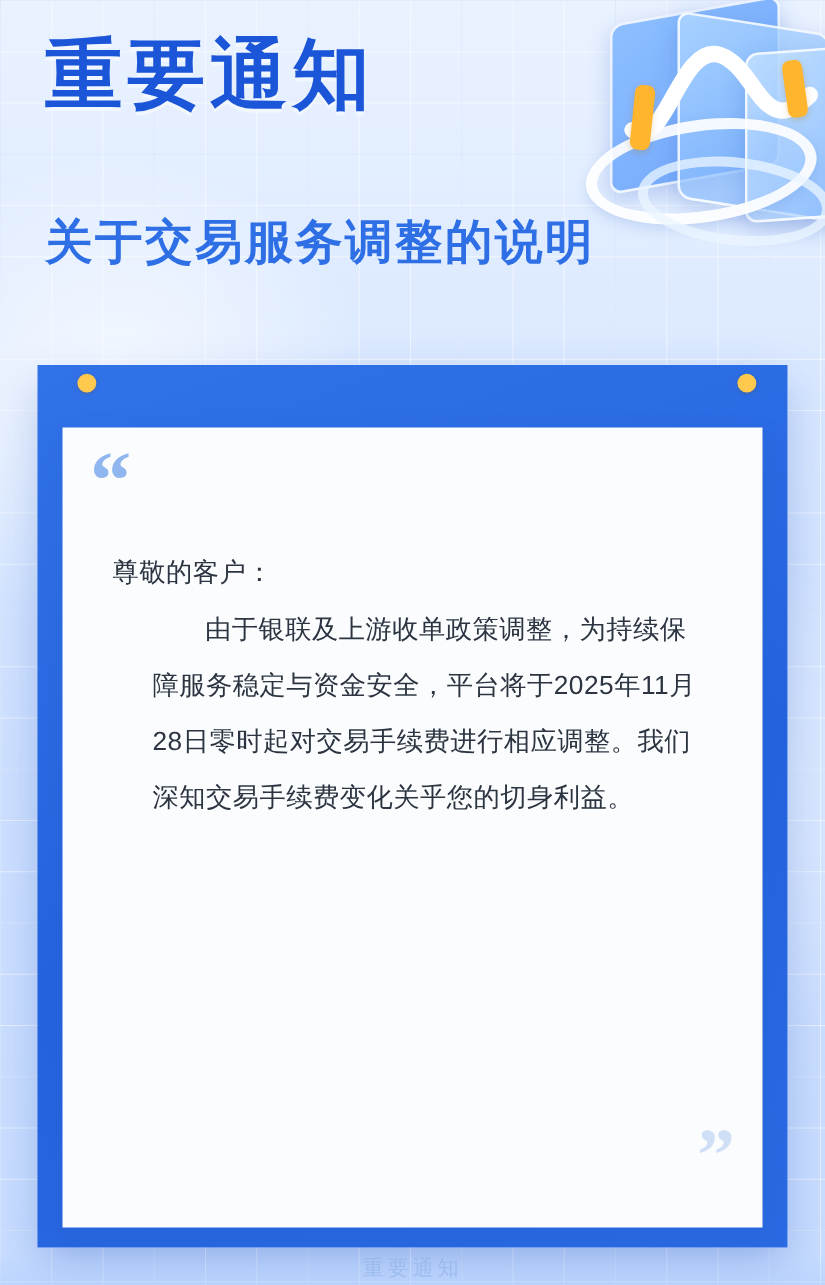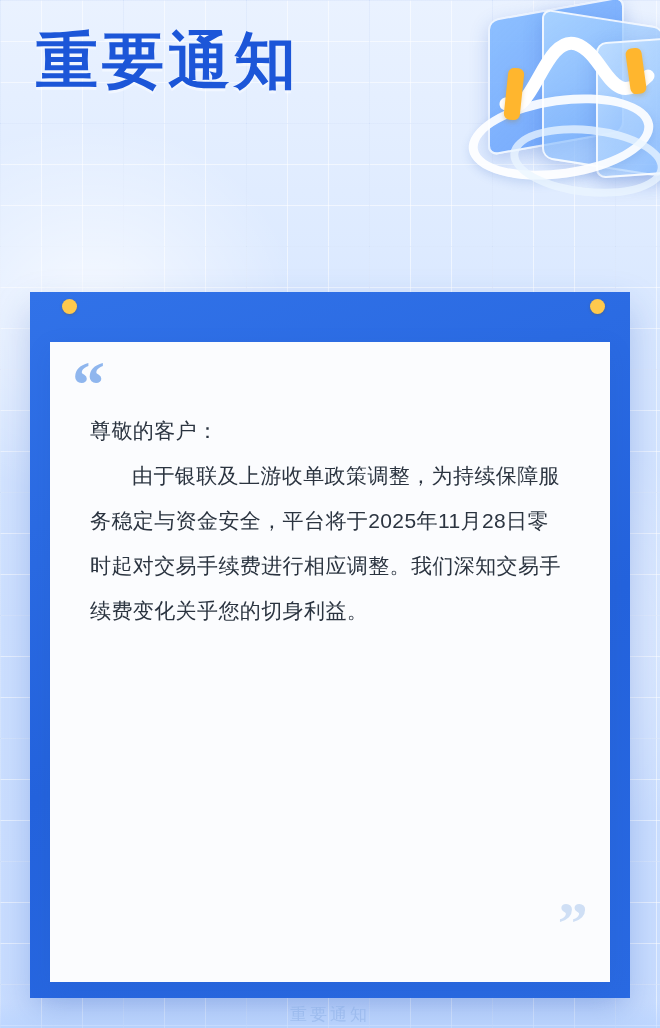--- a/index.html
+++ b/index.html
@@ -196,29 +196,29 @@
     font-size: 60px;
     line-height: 1;
     color: #cfdff5;
     font-weight: bold;
     transform: rotate(180deg);
   }
 
   .body-text {
     position: absolute;
     left: 90px;
-    top: 408px;
+    top: 436px;
     width: 480px;
     font-size: 21px;
     line-height: 45px;
     color: #2b3440;
     letter-spacing: 0.4px;
   }
   .body-text p { margin: 0; }
-  .body-text p.indent { text-indent: 2em; }
+  .body-text p.indent { text-indent: 2em; margin-left: 32px; }
 
   .footer-strip {
     position: absolute;
     left: 0;
     bottom: 0;
     width: 660px;
     height: 26px;
     background: linear-gradient(180deg, rgba(200,222,255,0.0), rgba(178,208,255,0.55));
   }
   .footer-text {
@@ -249,20 +249,21 @@
     <div class="ring"></div>
     <div class="ring-2"></div>
     <svg class="squiggle" viewBox="0 0 160 110">
       <path d="M8 86 C 34 104, 46 16, 78 26 C 108 36, 112 96, 150 58" fill="none" stroke="#ffffff" stroke-width="13" stroke-linecap="round"></path>
     </svg>
     <div class="bar-y by-1"></div>
     <div class="bar-y by-2"></div>
   </div>
 
   <div class="headline">重要通知</div>
+  <div class="subhead">关于交易服务调整的说明</div>
 
   <div class="card-shadow"></div>
   <div class="dot dot-l"></div>
   <div class="dot dot-r"></div>
   <div class="card-white"></div>
 
   <div class="quote-open">“</div>
   <div class="quote-close">“</div>
 
   <div class="body-text">

